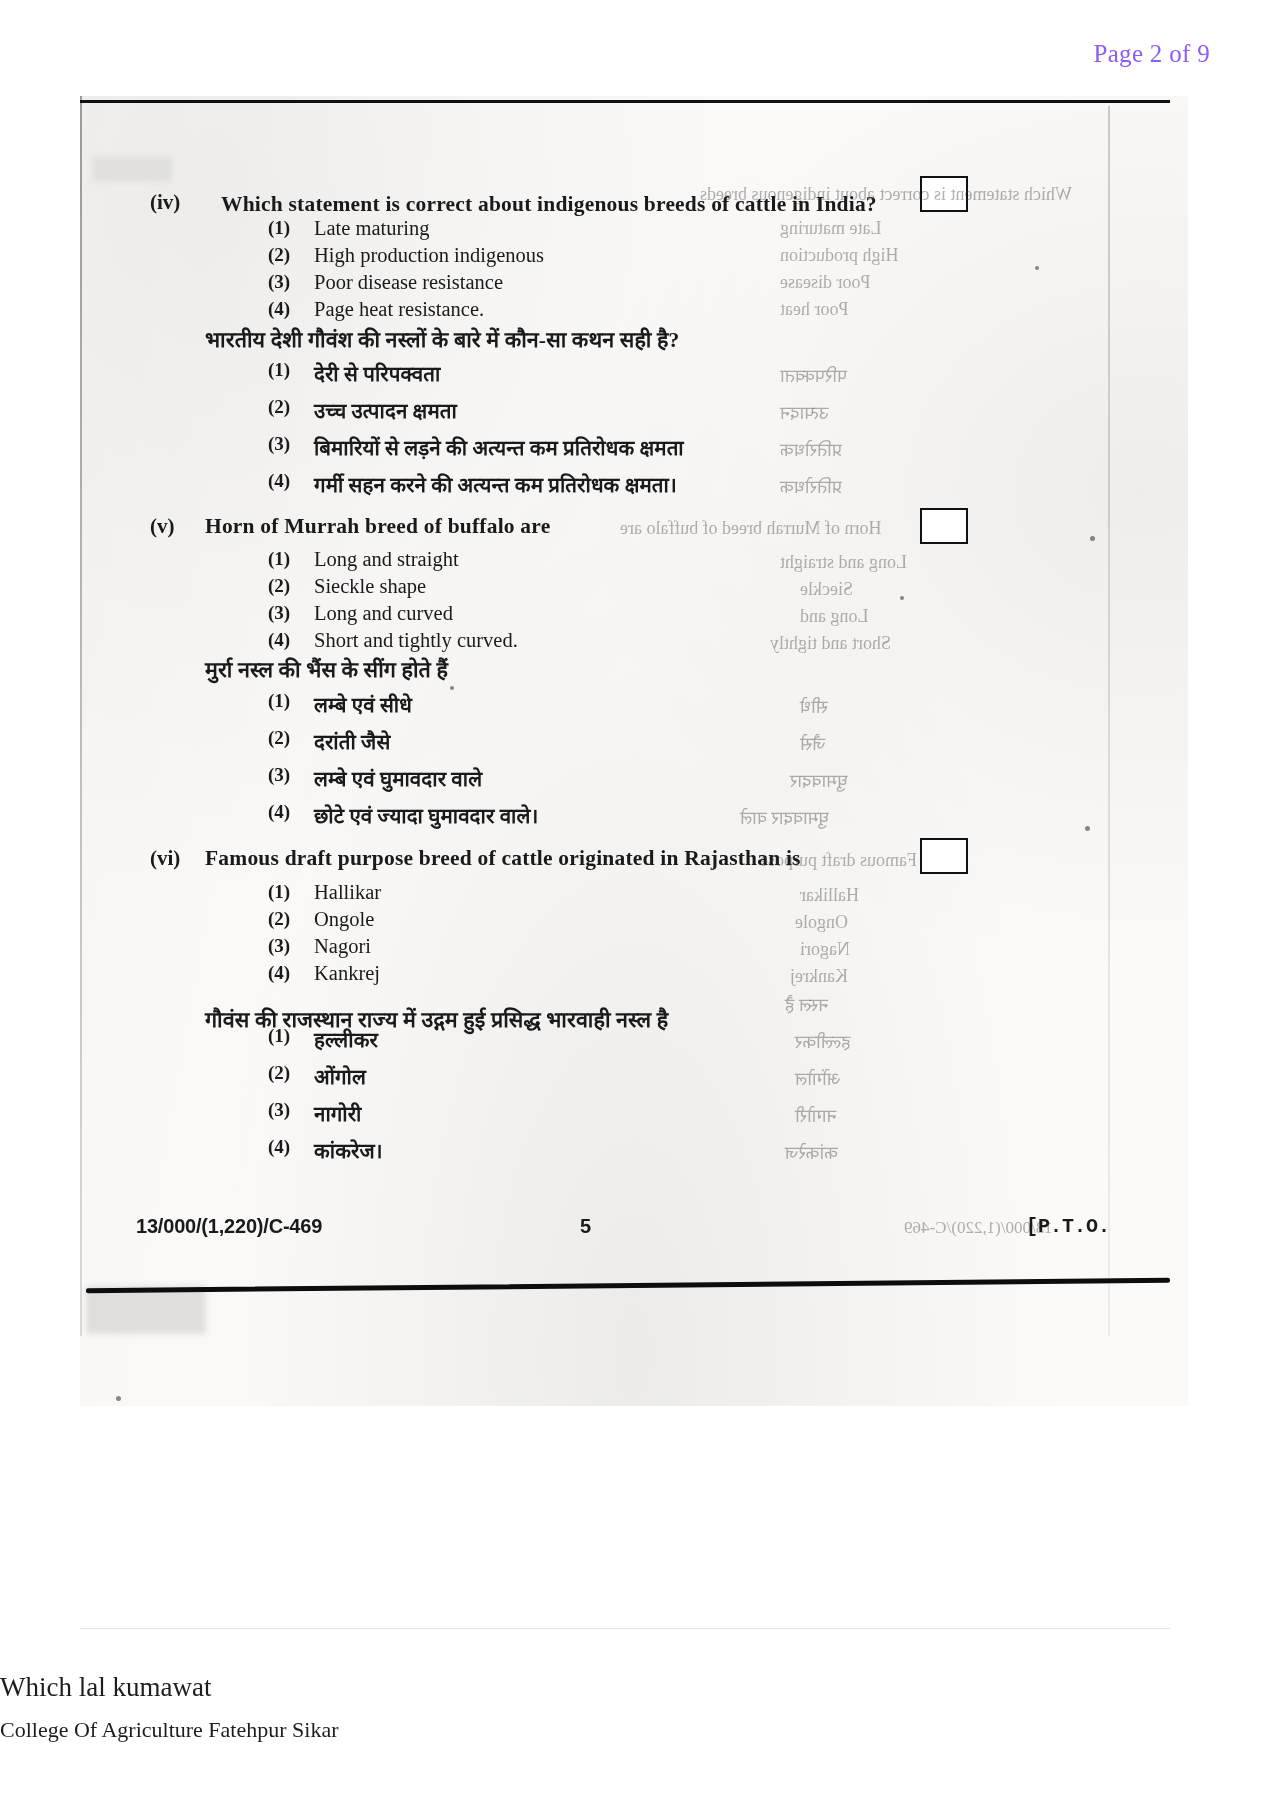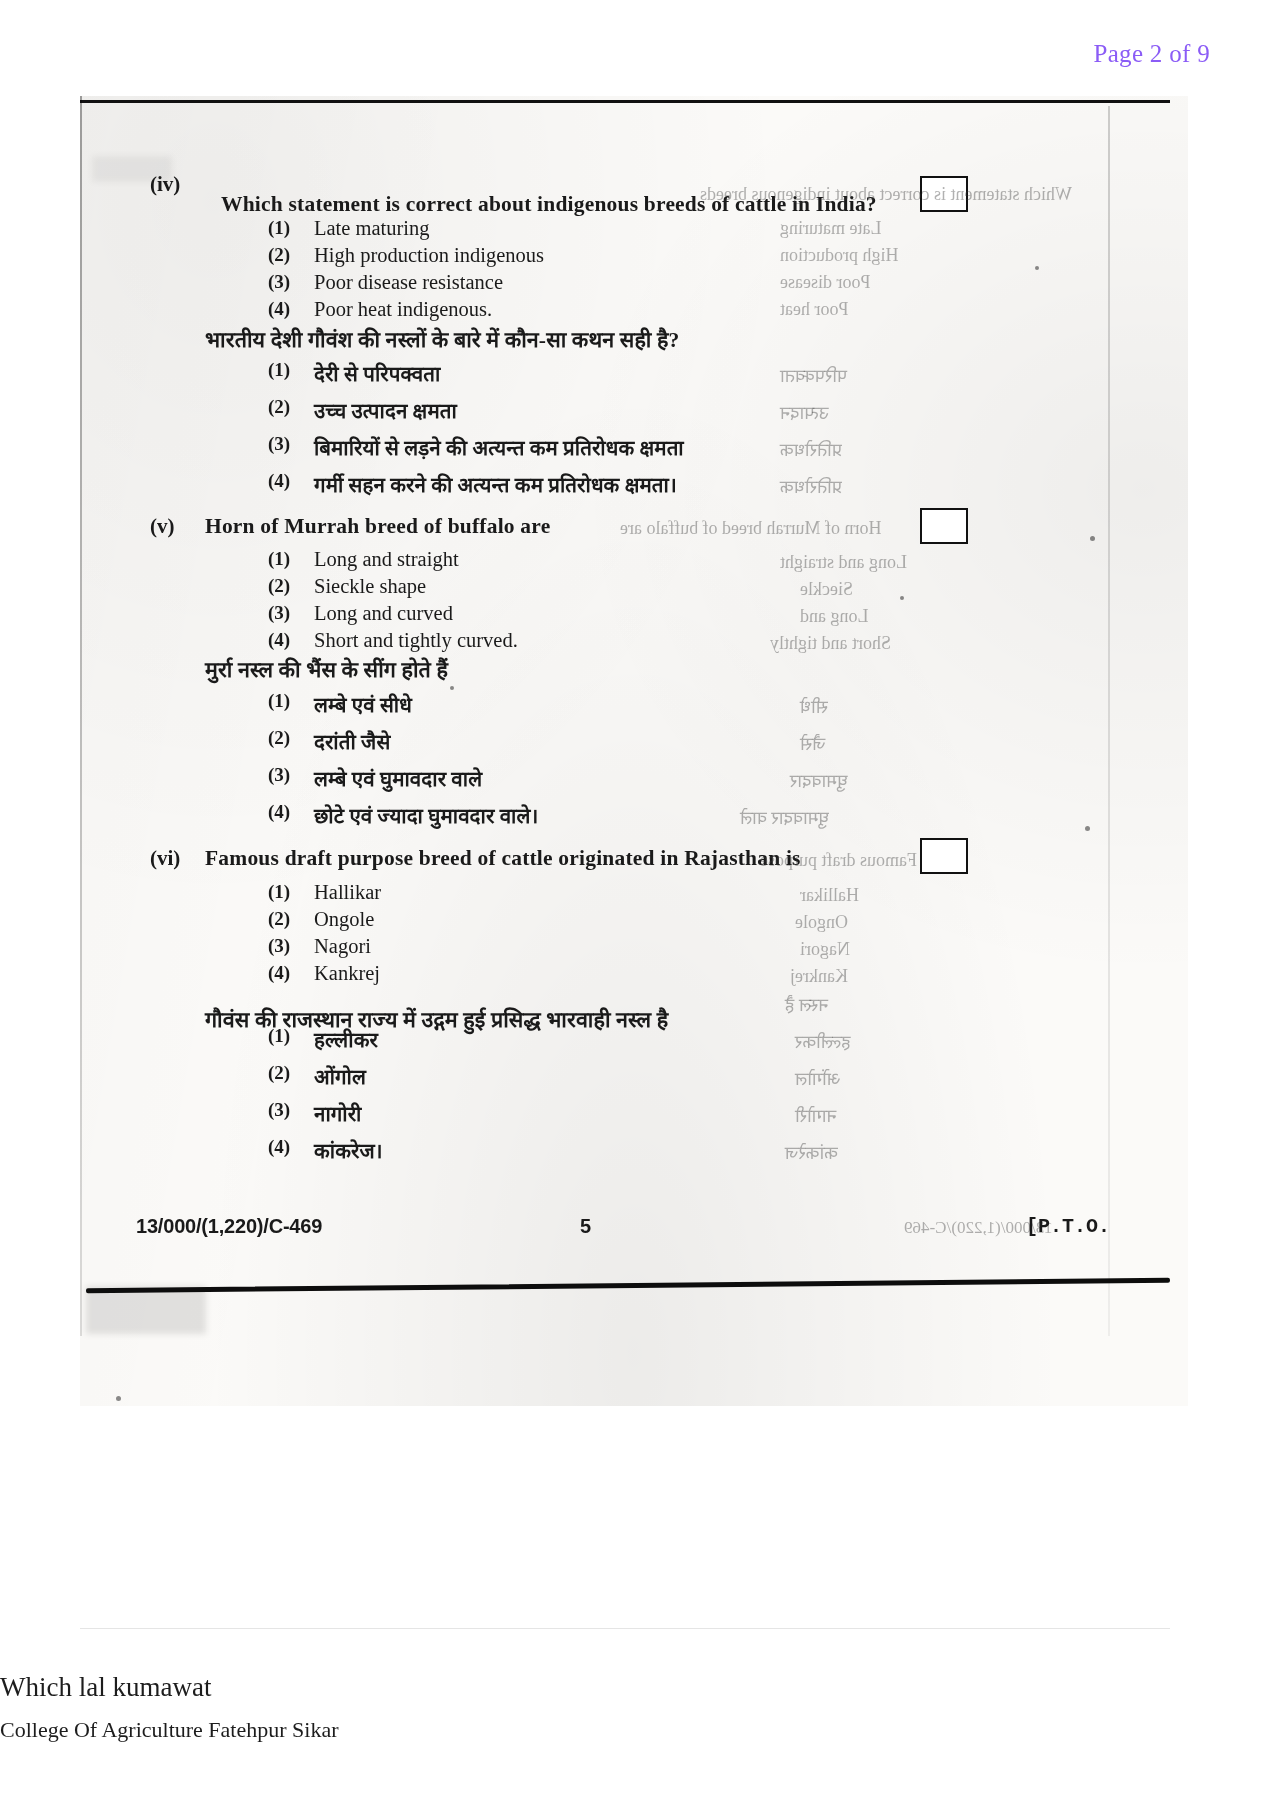--- a/index.html
+++ b/index.html
@@ -241,40 +241,40 @@
   <div class="smudge" style="left:6px; top:1190px; width:120px; height:48px;"></div>
   <div class="smudge" style="left:12px; top:60px; width:80px; height:26px; opacity:.5;"></div>
   <div class="speck" style="left:955px; top:170px; width:4px; height:4px;"></div>
   <div class="speck" style="left:1010px; top:440px; width:5px; height:5px;"></div>
   <div class="speck" style="left:820px; top:500px; width:4px; height:4px;"></div>
   <div class="speck" style="left:370px; top:590px; width:4px; height:4px;"></div>
   <div class="speck" style="left:1005px; top:730px; width:5px; height:5px;"></div>
   <div class="speck" style="left:36px; top:1300px; width:5px; height:5px;"></div>
 
   <div class="qblock" style="top:0;">
-    <div class="q-num" style="top:76px;font-family:Liberation Serif, serif;">(iv)</div>
+    <div class="q-num" style="top:94px;font-family:Liberation Serif, serif;">(iv)</div>
     <div class="q-stem" style="top:96px;margin-left:16px;">Which statement is correct about indigenous breeds of cattle in India?</div>
     <div class="answer-box" style="left:840px; top:80px;"></div>
     <div class="answer-tick" style="left:884px; top:84px; opacity:0;"></div>
 
     <div class="opt" style="left:188px; top:121px;">
       <span class="lbl">(1)</span>
       <span class="txt">Late maturing</span>
     </div>
     <div class="opt" style="left:188px; top:148px;">
       <span class="lbl">(2)</span>
       <span class="txt">High production indigenous</span>
     </div>
     <div class="opt" style="left:188px; top:175px;">
       <span class="lbl">(3)</span>
       <span class="txt">Poor disease resistance</span>
     </div>
     <div class="opt" style="left:188px; top:202px;">
       <span class="lbl">(4)</span>
-      <span class="txt">Poor heat indigenous.</span>
+      <span class="txt">Page heat resistance.</span>
     </div>
 
     <div class="q-stem hi" style="top:228px;">भारतीय देशी गौवंश की नस्लों के बारे में कौन-सा कथन सही है?</div>
 
     <div class="opt hi" style="left:188px; top:263px;">
       <span class="lbl">(1)</span>
       <span class="txt">देरी से परिपक्वता</span>
     </div>
     <div class="opt hi" style="left:188px; top:300px;">
       <span class="lbl">(2)</span>

